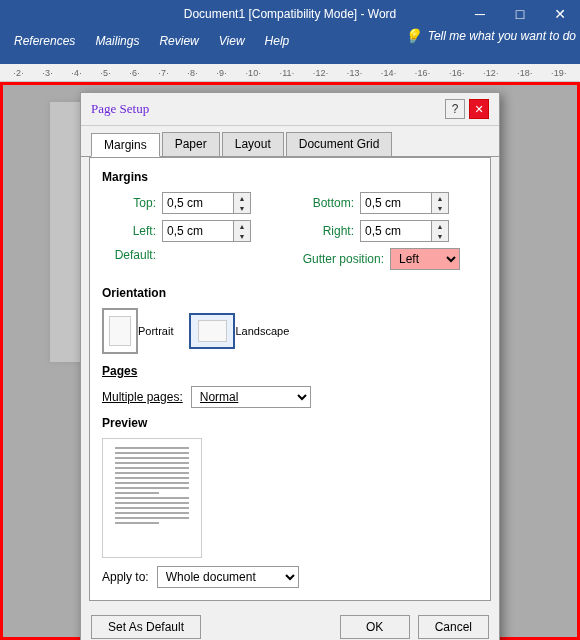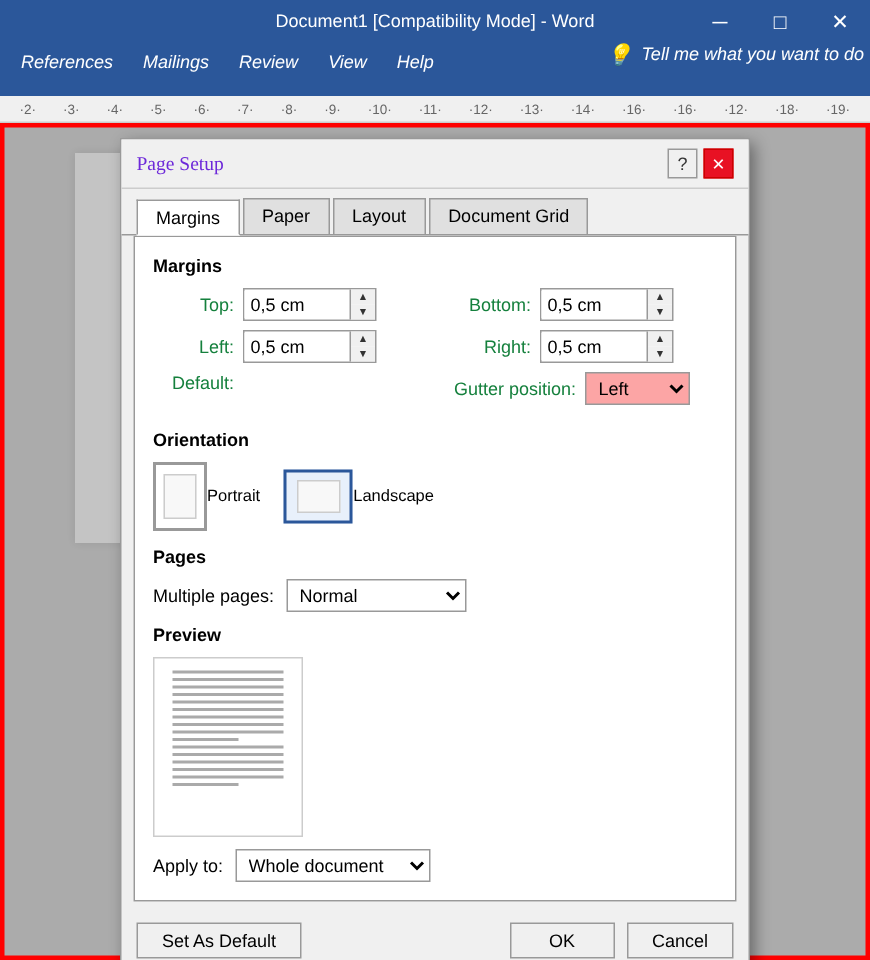--- a/index.html
+++ b/index.html
@@ -279,21 +279,21 @@
     .orient-icon.landscape { width: 46px; height: 36px; border: 2px solid #2b579a; background: #e8f0fb; }
     .orient-inner {
       width: 70%;
       height: 70%;
       border: 1px solid #ccc;
       background: #f8f8f8;
     }
     .orient-label { font-size: 11px; }
 
     
-    .pages-section { margin: 8px 0; }
+    .pages-section { margin: 8px 0; text-decoration: underline; }
     .pages-row {
       display: flex;
       align-items: center;
       gap: 8px;
       margin-top: 4px;
     }
     .pages-label { font-size: 12px; }
     .pages-select {
       padding: 2px 4px;
       font-size: 12px;
@@ -332,21 +332,21 @@
       align-items: center;
       gap: 8px;
       margin-top: 8px;
     }
     .apply-label { font-size: 12px; }
     .apply-select {
       padding: 2px 4px;
       font-size: 12px;
       border: 1px solid #999;
       background: #fff;
-      width: 130px;
+      width: 142px;
     }
 
     
     .dialog-footer {
       display: flex;
       align-items: center;
       justify-content: space-between;
       padding: 6px 10px 8px;
     }
     .footer-btn {

